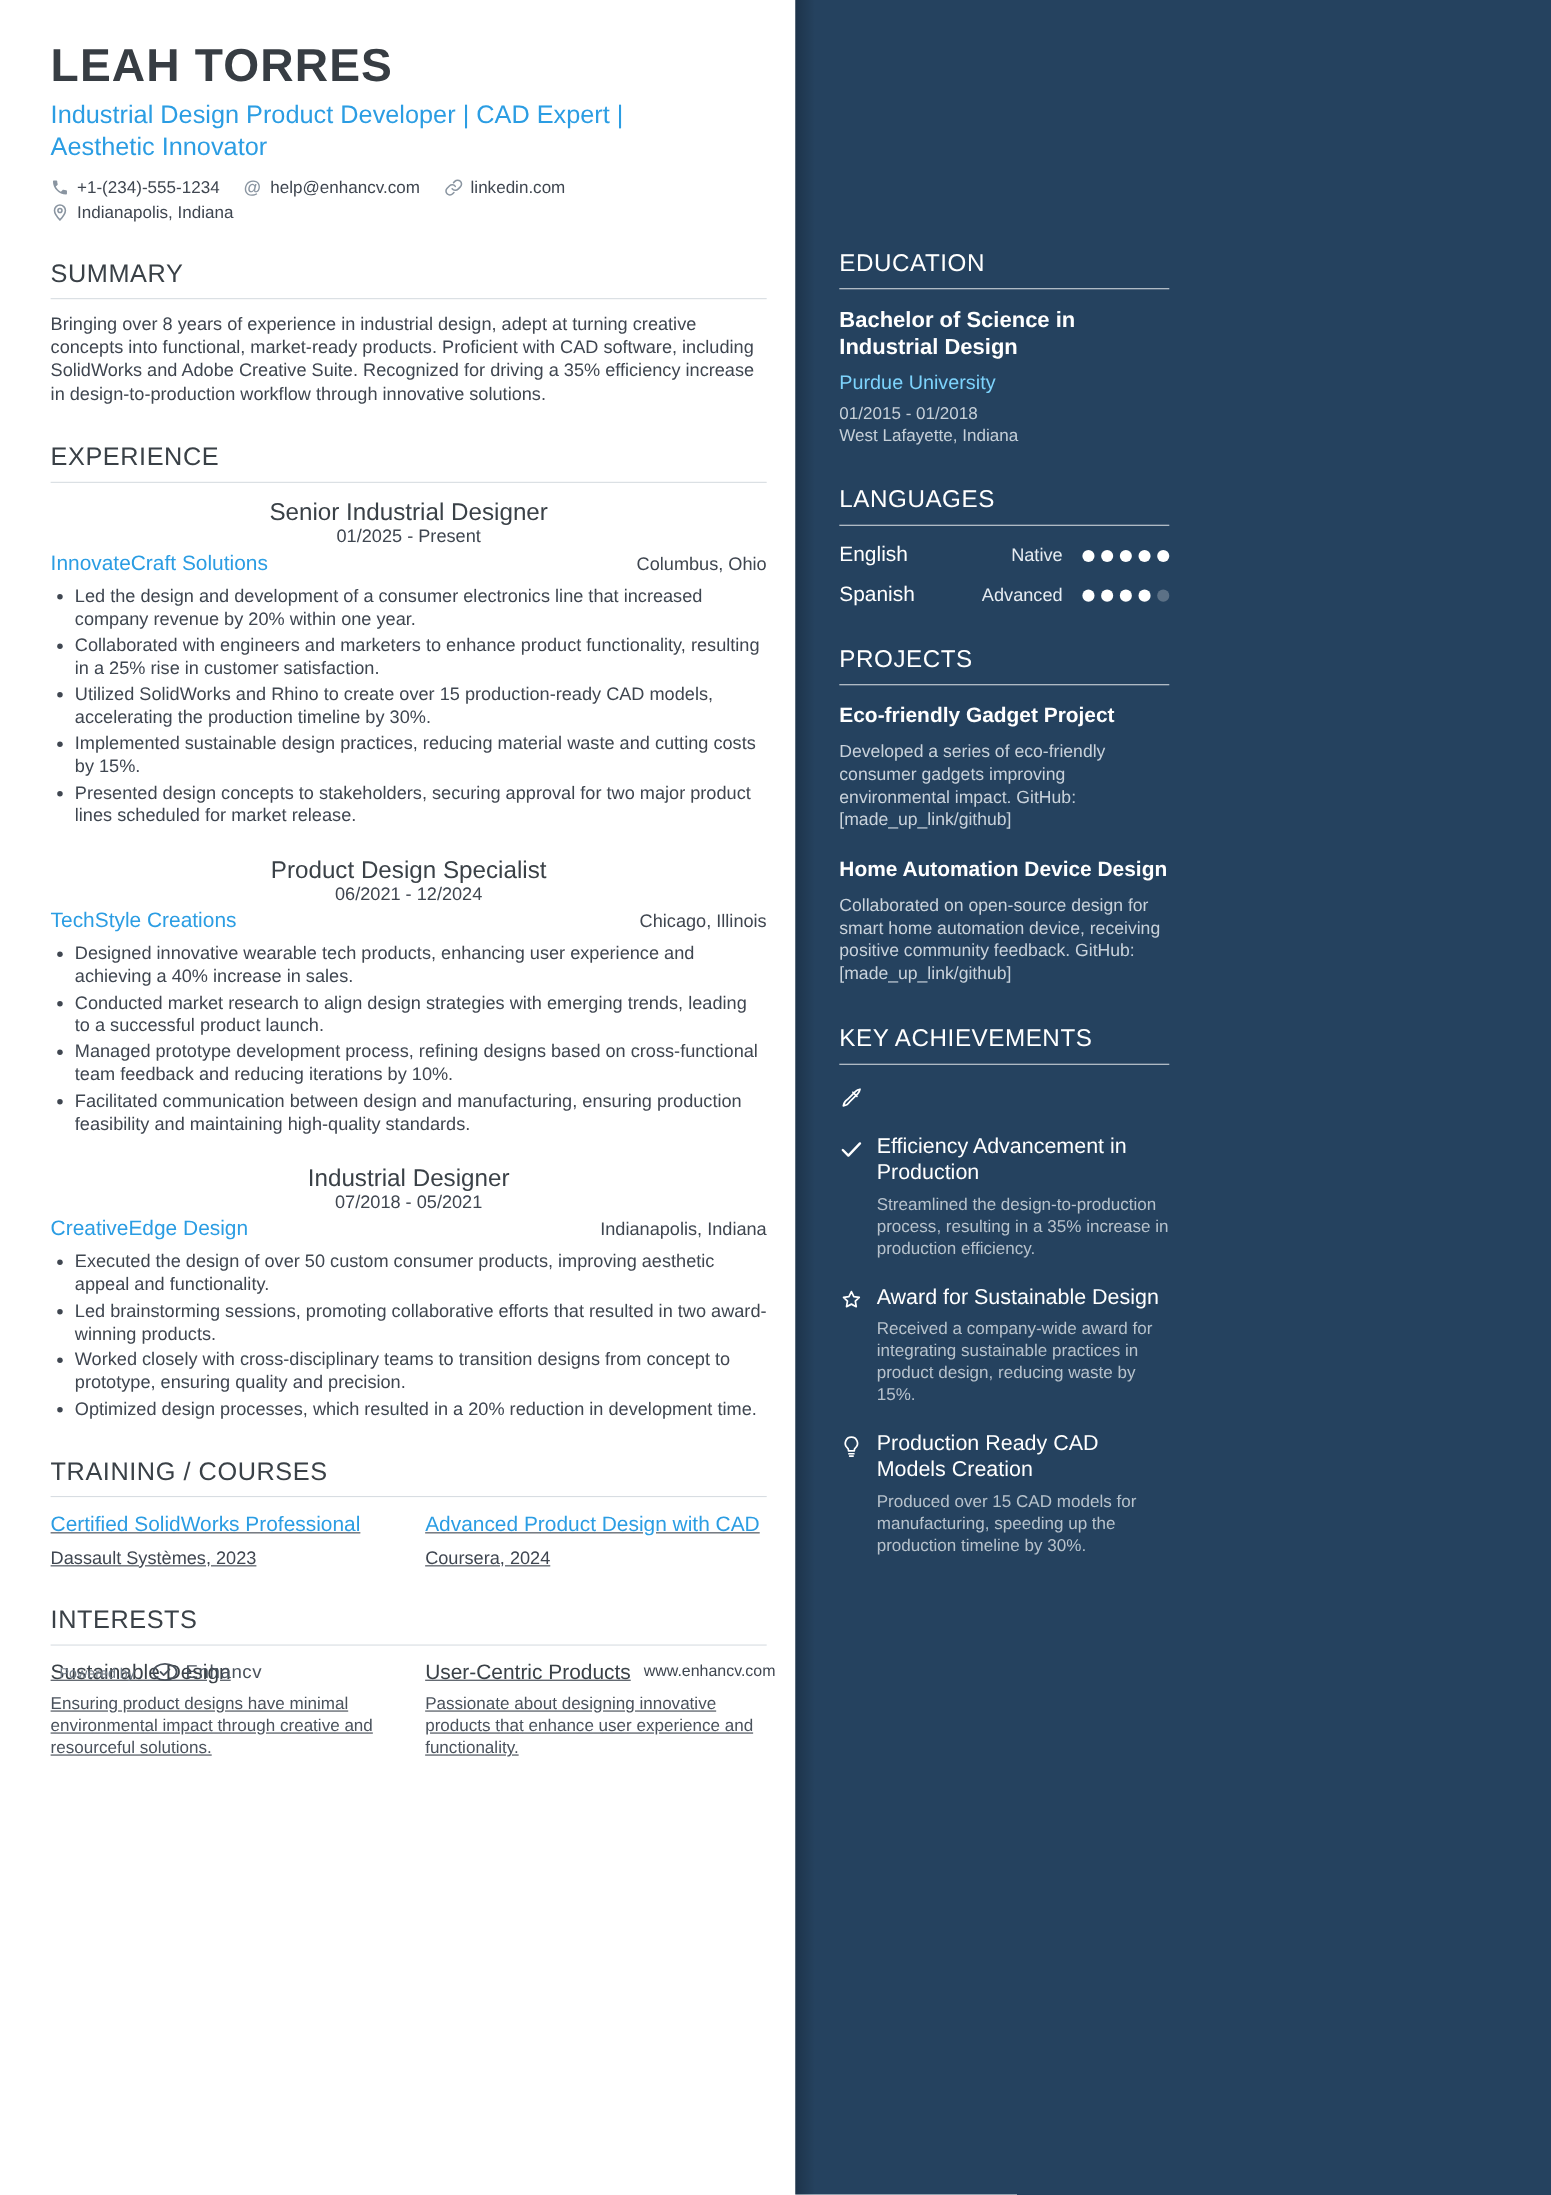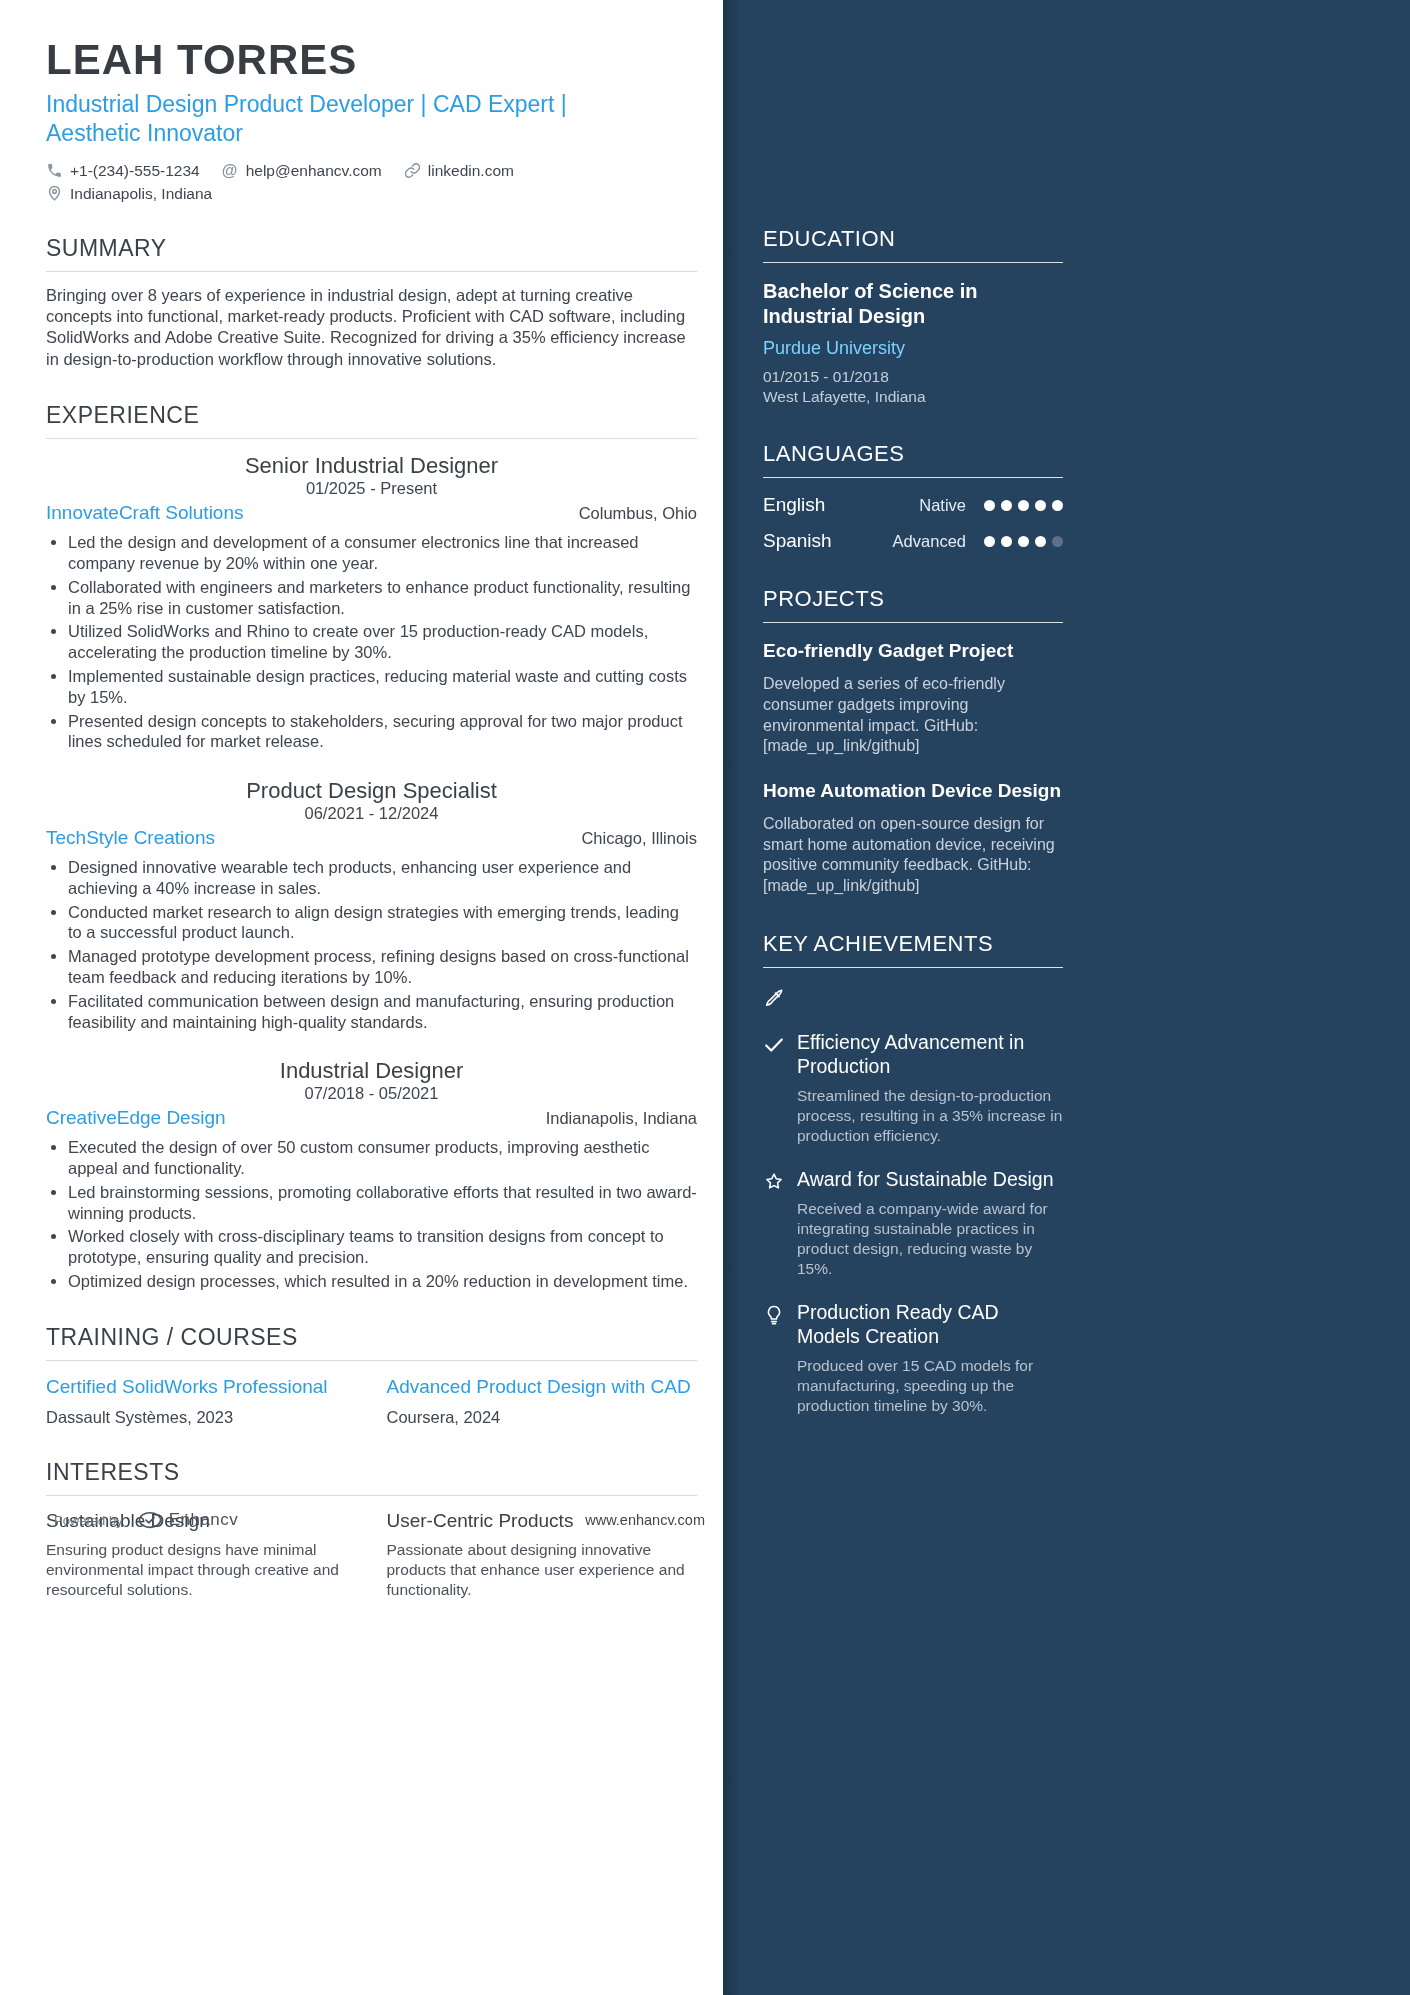--- a/index.html
+++ b/index.html
@@ -42,21 +42,21 @@
   .job:first-of-type { margin-top:14px; }
   .jrow { display:flex; justify-content:space-between; align-items:center;flex-direction:column; }
   .jtitle { margin:0; font-size:22px; font-weight:400; color:#3a4147; }
   .jdates { font-size:16.5px; color:#3f4650; white-space:nowrap; }
   .jrow2 { display:flex; justify-content:space-between; align-items:baseline; margin-top:4px; }
   .jcompany { font-size:19px; color:#2b9de3; }
   .jloc { font-size:16.5px; color:#3f4650; }
   .job ul { margin:8px 0 0; padding-left:22px; }
   .job li { font-size:16.5px; line-height:1.26; margin-bottom:3px; color:#3f4650; }
 
-  .twocol { display:grid; grid-template-columns:1fr 1fr; column-gap:30px; margin-top:14px; }
+  .twocol { display:grid; grid-template-columns:1fr 1fr; column-gap:30px; margin-top:14px;text-decoration:underline; }
   .course-title { font-size:19px; color:#2b9de3; line-height:1.25; }
   .course-provider { margin-top:9px; font-size:16.5px; color:#3f4650; }
   .interest-title { font-size:19px; color:#3a4147; }
   .interest-text { margin-top:8px; font-size:15.5px; line-height:1.32; color:#4a525c; }
 
   .footer {
     position:absolute; top:1510px; left:54px; width:651px;
     display:flex; align-items:center;justify-content:flex-end;
   }
   .powered-by { font-size:13px; color:#707a85; margin-right:14px; }

